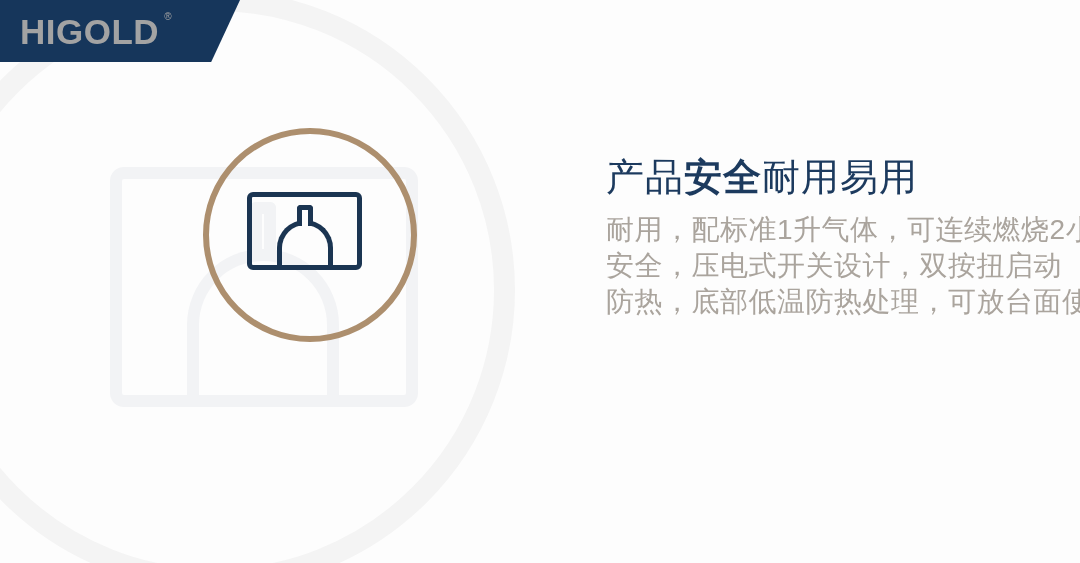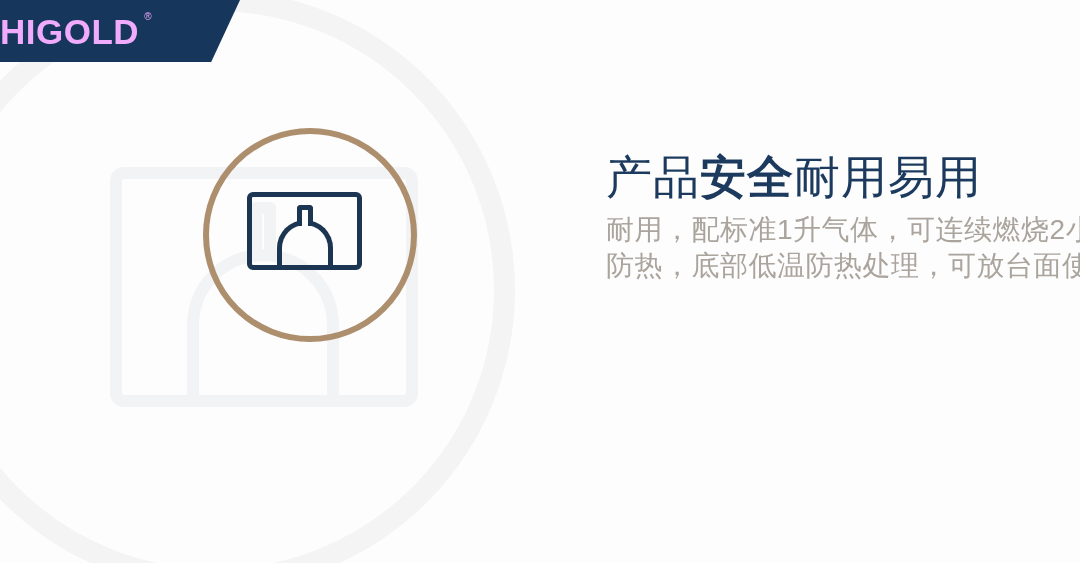--- a/index.html
+++ b/index.html
@@ -82,21 +82,22 @@
     height: 62px;
     background: #16365b;
     clip-path: polygon(0 0, 100% 0, 88% 100%, 0 100%);
     border-bottom-right-radius: 10px;
     display: flex;
     align-items: center;
     overflow: hidden;
   }
   .logo-wordmark {
     position: relative;
-    color: #f0abfc;
+    margin-left: 20px;
+    color: #a3a3a3;
     font-size: 35px;
     font-weight: 700;
     letter-spacing: 0.5px;
     font-family: "Liberation Sans", "DejaVu Sans", sans-serif;
     line-height: 1;
     white-space: nowrap;
   }
   .logo-reg {
     position: absolute;
     top: -2px;
@@ -157,21 +158,21 @@
   }
 
   
   .copy {
     position: absolute;
     left: 606px;
     top: 150px;
     width: 470px;
   }
   .headline {
-    font-size: 46px;
+    font-size: 38px;
     line-height: 54px;
     color: #1c3a5e;
     font-weight: 400;
     letter-spacing: 1px;
     white-space: nowrap;
     margin: 0 0 8px 0;
   }
   .headline .em {
     font-weight: 700;
   }
@@ -216,17 +217,18 @@
     <div class="glyph-dome"></div>
     <div class="glyph-nozzle"></div>
   </div>
 
   <div class="copy">
     <h1 class="headline">
       <span>产品</span><span class="em">安全</span><span>耐用易用</span>
     </h1>
     <ul class="bullets">
       <li>耐用，配标准1升气体，可连续燃烧2小时</li>
+      <li>安全，压电式开关设计，双按扭启动</li>
       <li>防热，底部低温防热处理，可放台面使用</li>
     </ul>
   </div>
 
 </div>
 
 </body></html>

